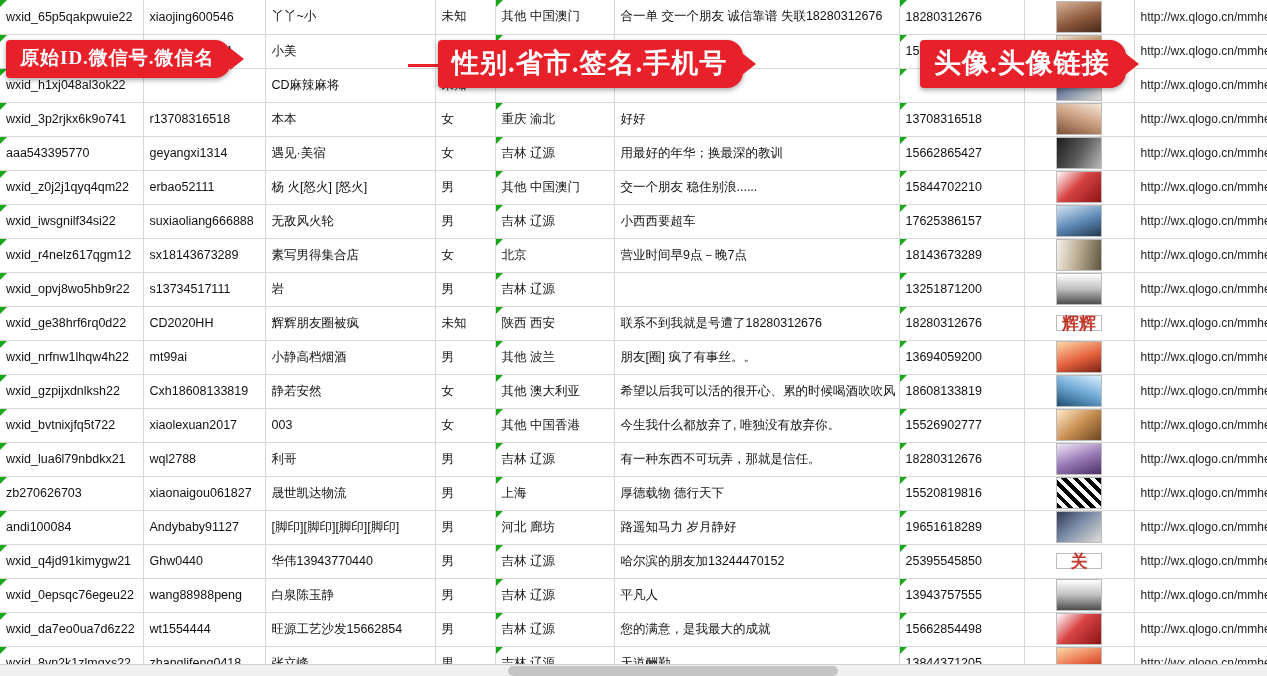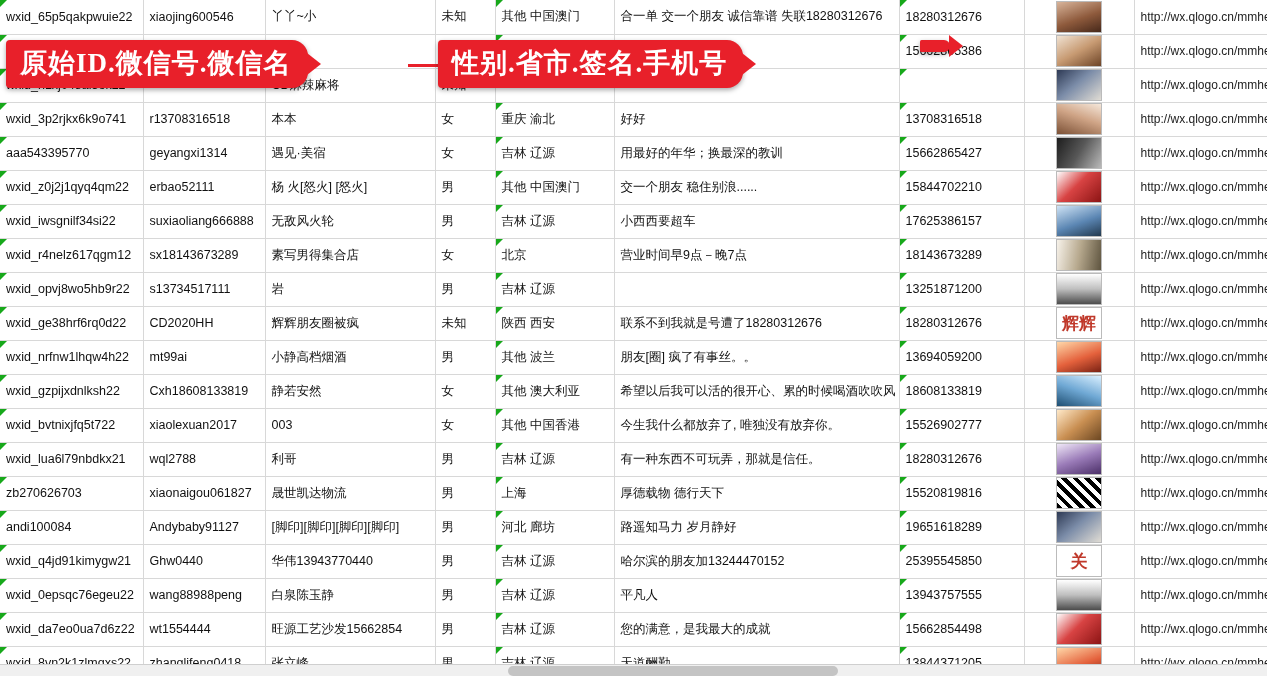--- a/index.html
+++ b/index.html
@@ -78,21 +78,21 @@
   .t5 { background: linear-gradient(135deg,#ffffff 0%,#d84343 45%,#8c1414 100%); }
   .t6 { background: linear-gradient(160deg,#cfe3f5 0%,#5b86b3 55%,#22394f 100%); }
   .t7 { background: linear-gradient(100deg,#f7f2ea 0%,#b7a98e 50%,#5e543f 100%); }
   .t8 { background: linear-gradient(180deg,#ffffff 0%,#bfbfbf 50%,#4c4c4c 100%); }
   .t9 { background: repeating-linear-gradient(45deg,#000 0 4px,#fff 4px 8px); }
   .t10{ background: linear-gradient(160deg,#ffd7a8 0%,#e4613c 55%,#7a2214 100%); }
   .t11{ background: linear-gradient(200deg,#d9efff 0%,#6fa8d4 50%,#1f4f73 100%); }
   .t12{ background: linear-gradient(140deg,#ffe9c9 0%,#c98f52 50%,#6c4722 100%); }
   .t13{ background: linear-gradient(160deg,#efe7f7 0%,#9a7bb8 50%,#4b2f68 100%); }
   .thumb-text {
-    width: 46px; height: 32px;
+    width: 46px; height: 16px;
     margin: 0 auto;
     display: flex; align-items: center; justify-content: center;
     border: 1px solid #bbb;
     background: #fff;
     color: #c0392b;
     font-size: 17px;
     font-weight: bold;
     font-family: "Liberation Serif", serif;
   }
 
@@ -105,21 +105,21 @@
     color: #ffffff;
     font-weight: bold;
     font-family: "Liberation Serif", "DejaVu Serif", serif;
     letter-spacing: 1px;
     border-radius: 4px 16px 16px 4px;
     box-shadow: 0 2px 5px rgba(0,0,0,.35);
     padding: 5px 16px 7px 14px;
     white-space: nowrap;
     z-index: 20;
   }
-  #callout-1 { left: 6px;   top: 40px; font-size: 27px; }
+  #callout-1 { left: 6px;   top: 40px; font-size: 19px; }
   #callout-2 { left: 438px; top: 40px; font-size: 27px; justify-content: center; }
   #callout-3 { left: 920px; top: 40px; font-size: 27px; }
 
   .callout .tail {
     position: absolute;
     right: -13px; top: 50%;
     margin-top: -11px;
     width: 0; height: 0;
     border-left: 14px solid #e8202a;
     border-top: 11px solid transparent;
@@ -438,20 +438,21 @@
     <span class="tail"></span>
   </div>
   <div class="arrow-line"></div>
 
   <div class="callout" id="callout-2">
     <span>性别.省市.签名.手机号</span>
     <span class="tail"></span>
   </div>
 
   <div class="callout" id="callout-3">
+    <span>头像.头像链接</span>
     <span class="tail"></span>
   </div>
 
   <div id="hscroll">
     <div class="thumbbar"></div>
   </div>
 
 </div>
 
 </body></html>

